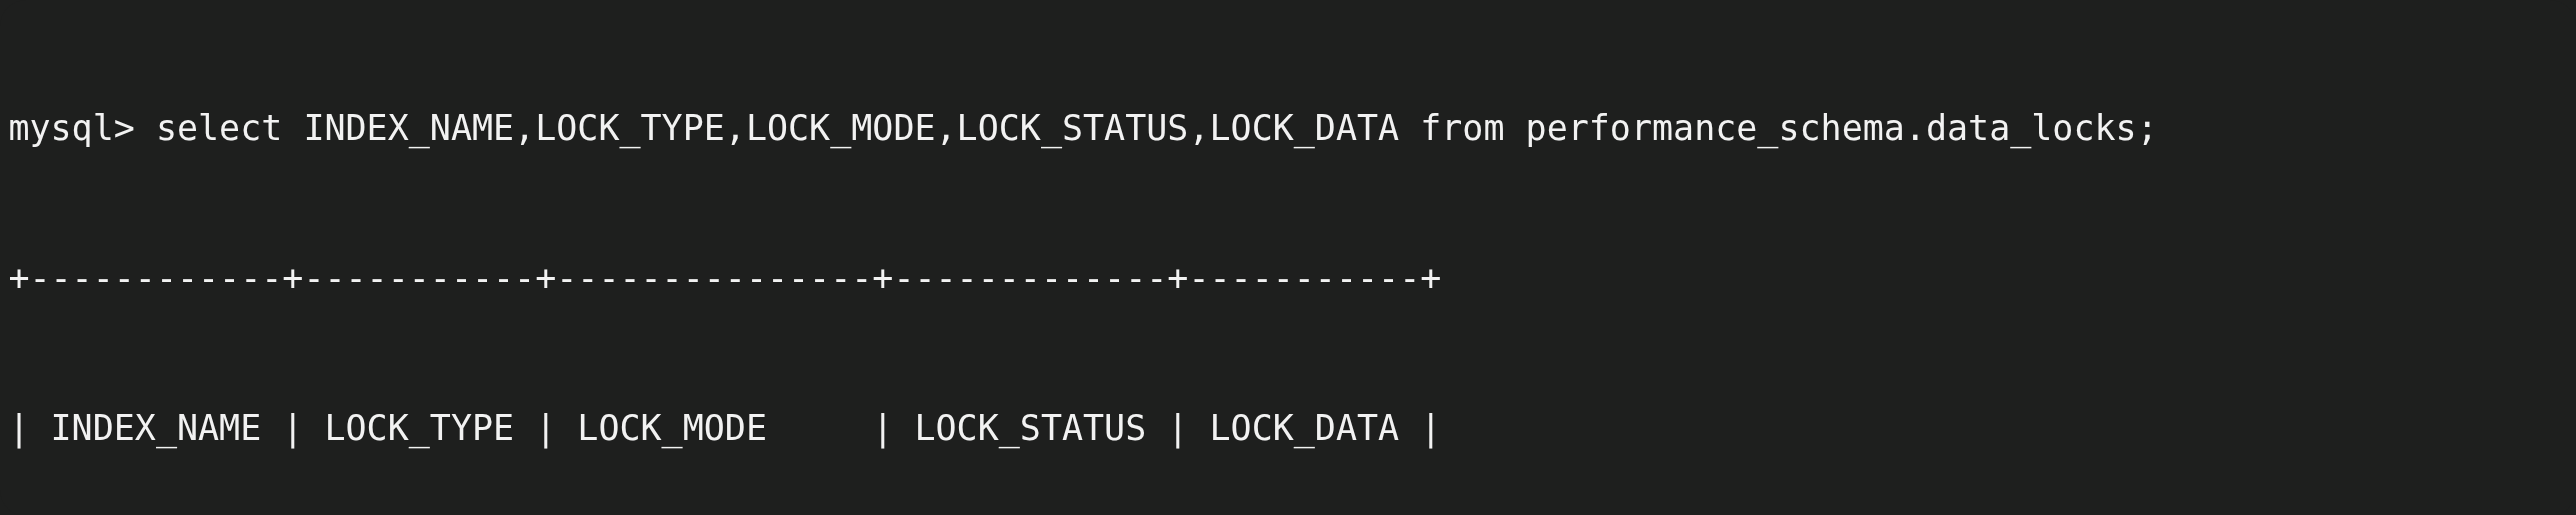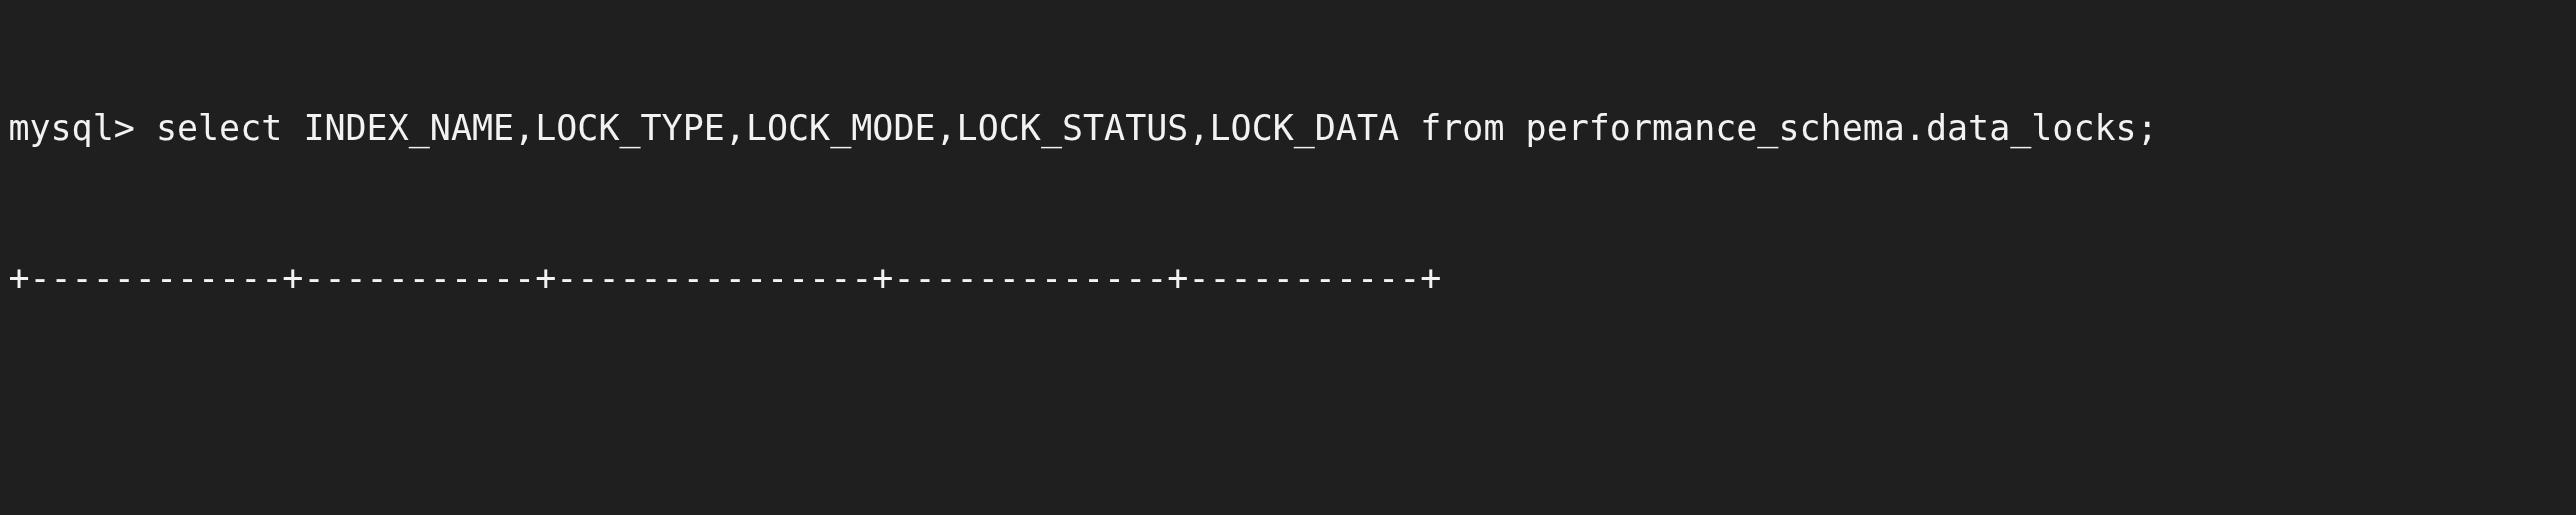--- a/index.html
+++ b/index.html
@@ -34,20 +34,21 @@
   }
   .prompt-line { }
   .rule-line { }
 </style>
 </head>
 <body>
 
 <div class="terminal">
   <span class="line prompt-line">mysql&gt; select INDEX_NAME,LOCK_TYPE,LOCK_MODE,LOCK_STATUS,LOCK_DATA from performance_schema.data_locks;</span>
   <span class="line rule-line">+------------+-----------+---------------+-------------+-----------+</span>
+  <span class="line header-line">| INDEX_NAME | LOCK_TYPE | LOCK_MODE     | LOCK_STATUS | LOCK_DATA |</span>
   
   
   
   
   
   
   
 </div>
 
 

